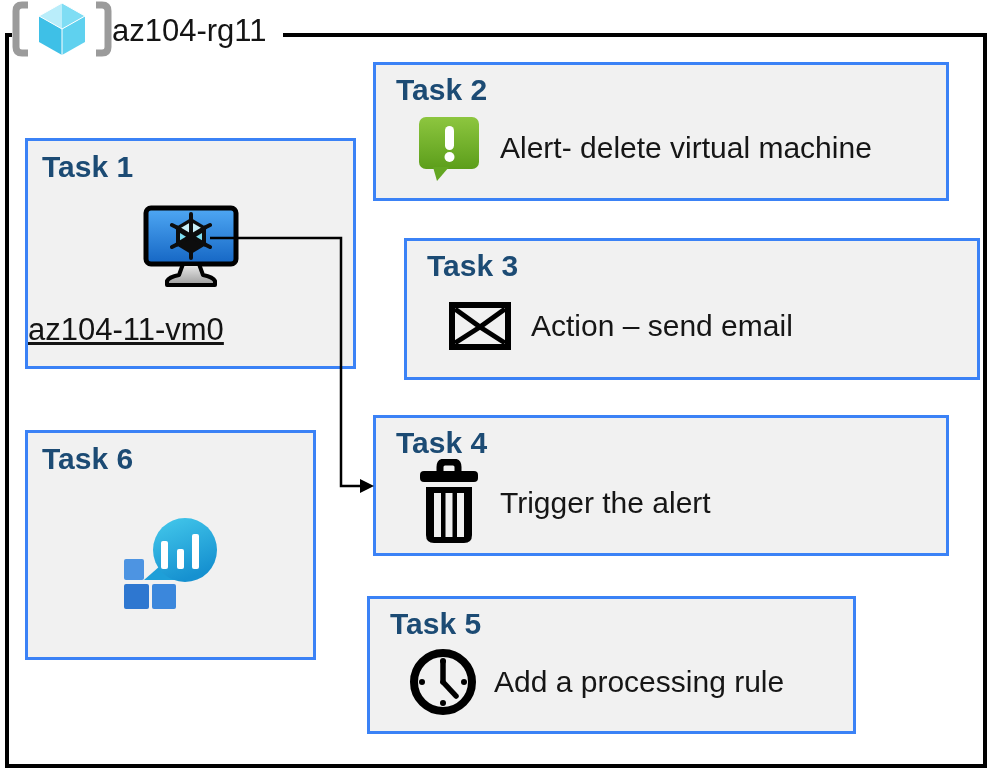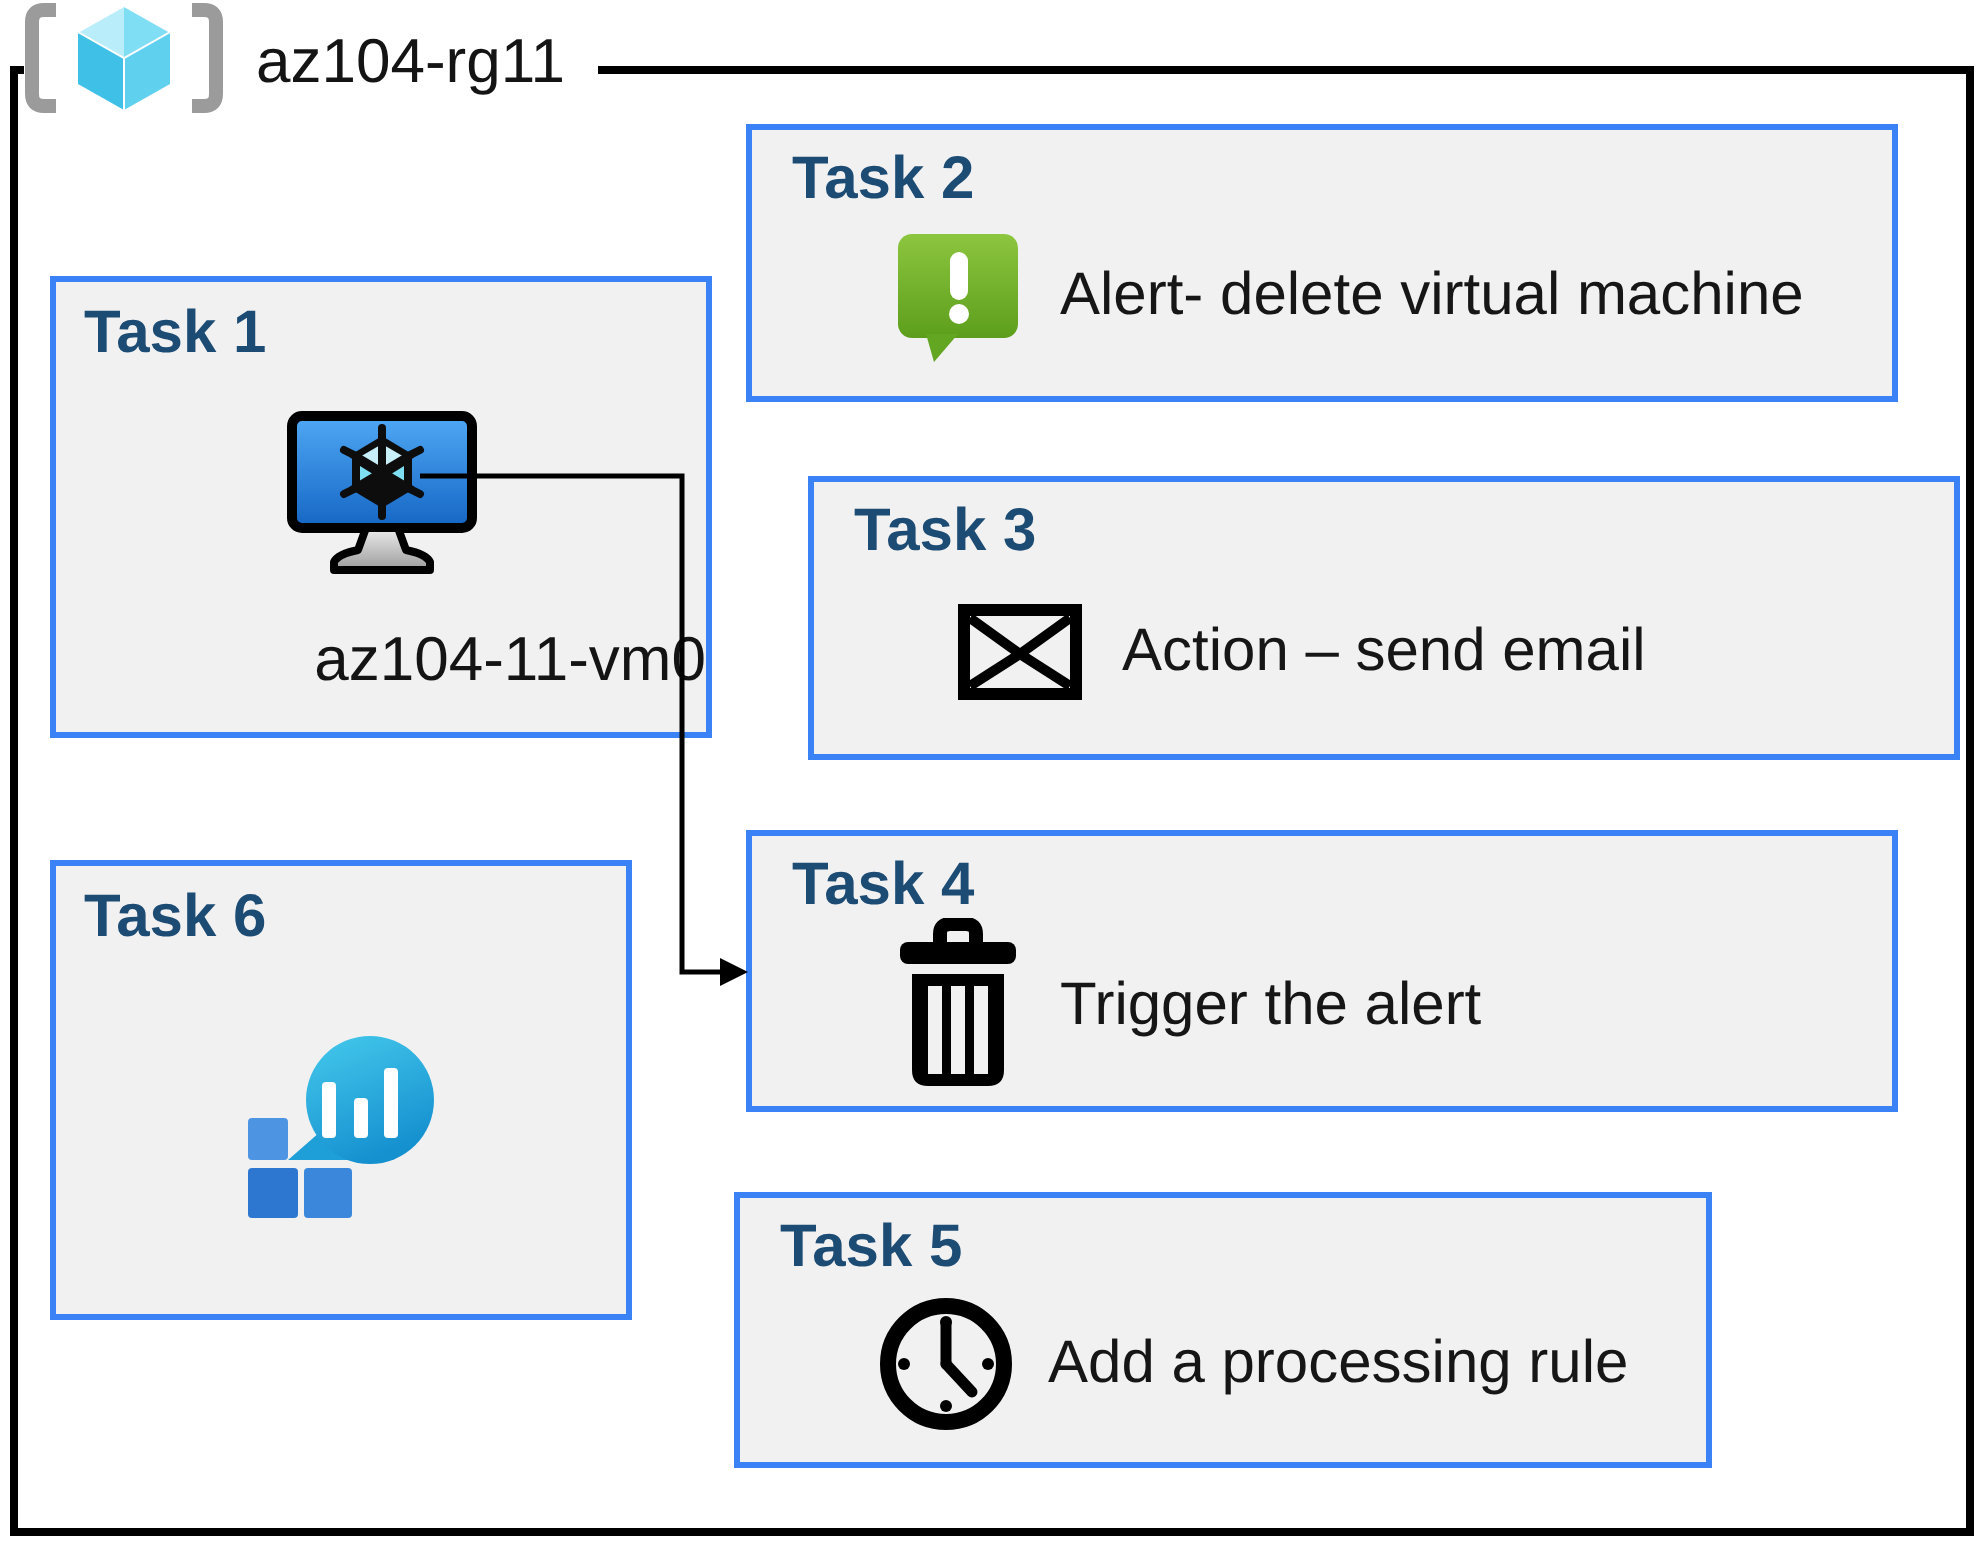--- a/index.html
+++ b/index.html
@@ -6,33 +6,33 @@
   .canvas {
     position:relative; width:992px; height:774px; background:#ffffff;
     font-family:"Liberation Sans", sans-serif; overflow:hidden;
   }
   .outer {
     position:absolute; left:5px; top:33px; width:982px; height:735px;
     border:4px solid #000; box-sizing:border-box; background:#fff;
   }
   .rg-label {
     position:absolute; left:12px; top:2px; height:58px; z-index:4;
-    display:flex; align-items:center; gap:16px; background:#fff; padding:0 16px 0 0;
+    display:flex; align-items:center; background:#fff; padding:0 16px 0 0;
   }
   .rg-name { font-size:31px; color:#141414; white-space:nowrap; }
   .box {
     position:absolute; box-sizing:border-box; border:3px solid #3b82f6;
     background:#F1F1F1; display:flex; flex-direction:column; z-index:2;
   }
   .task-title { font-weight:bold; font-size:30px; color:#1C4B74; line-height:1.1; }
   .box-left  .task-title { margin:9px 0 0 14px; }
   .box-right .task-title { margin:8px 0 0 20px; }
   .icon-area { flex:1; display:flex; align-items:center; justify-content:center; }
-  .center-label { text-align:right; font-size:31px; color:#141414; margin-bottom:18px; white-space:nowrap; }
-  .row { flex:1; display:flex; align-items:center; padding-left:52px; padding-bottom:8px; }
+  .center-label { text-align:left; font-size:31px; color:#141414; margin-bottom:18px; white-space:nowrap;text-decoration:underline; }
+  .row { flex:1; display:flex; align-items:center; padding-left:22px; padding-bottom:8px; }
   .iconcell { width:102px; display:flex; justify-content:center; align-items:center; }
   .row-label { font-size:30px; color:#161616; white-space:nowrap; }
   .arrow-overlay { position:absolute; left:0; top:0; z-index:3; pointer-events:none; }
 </style>
 </head>
 <body>
 
 <div class="canvas">
 
   <div class="outer"></div>

